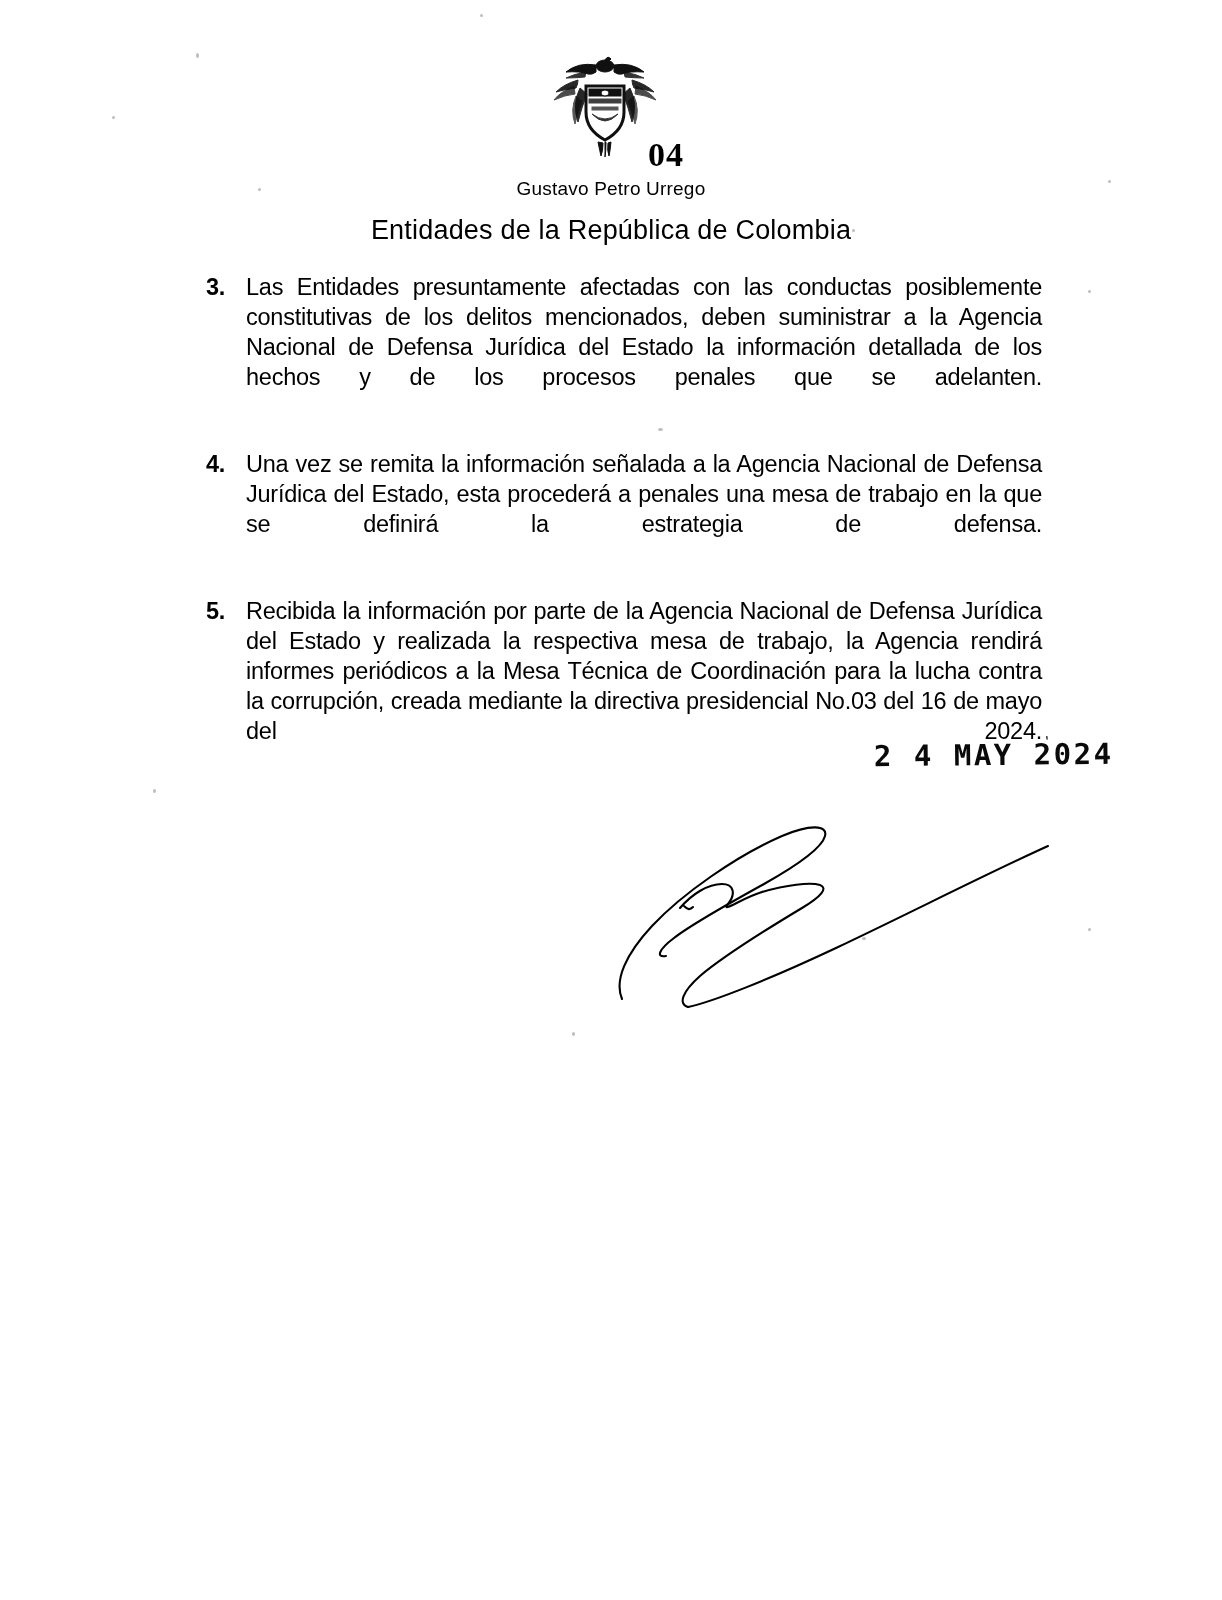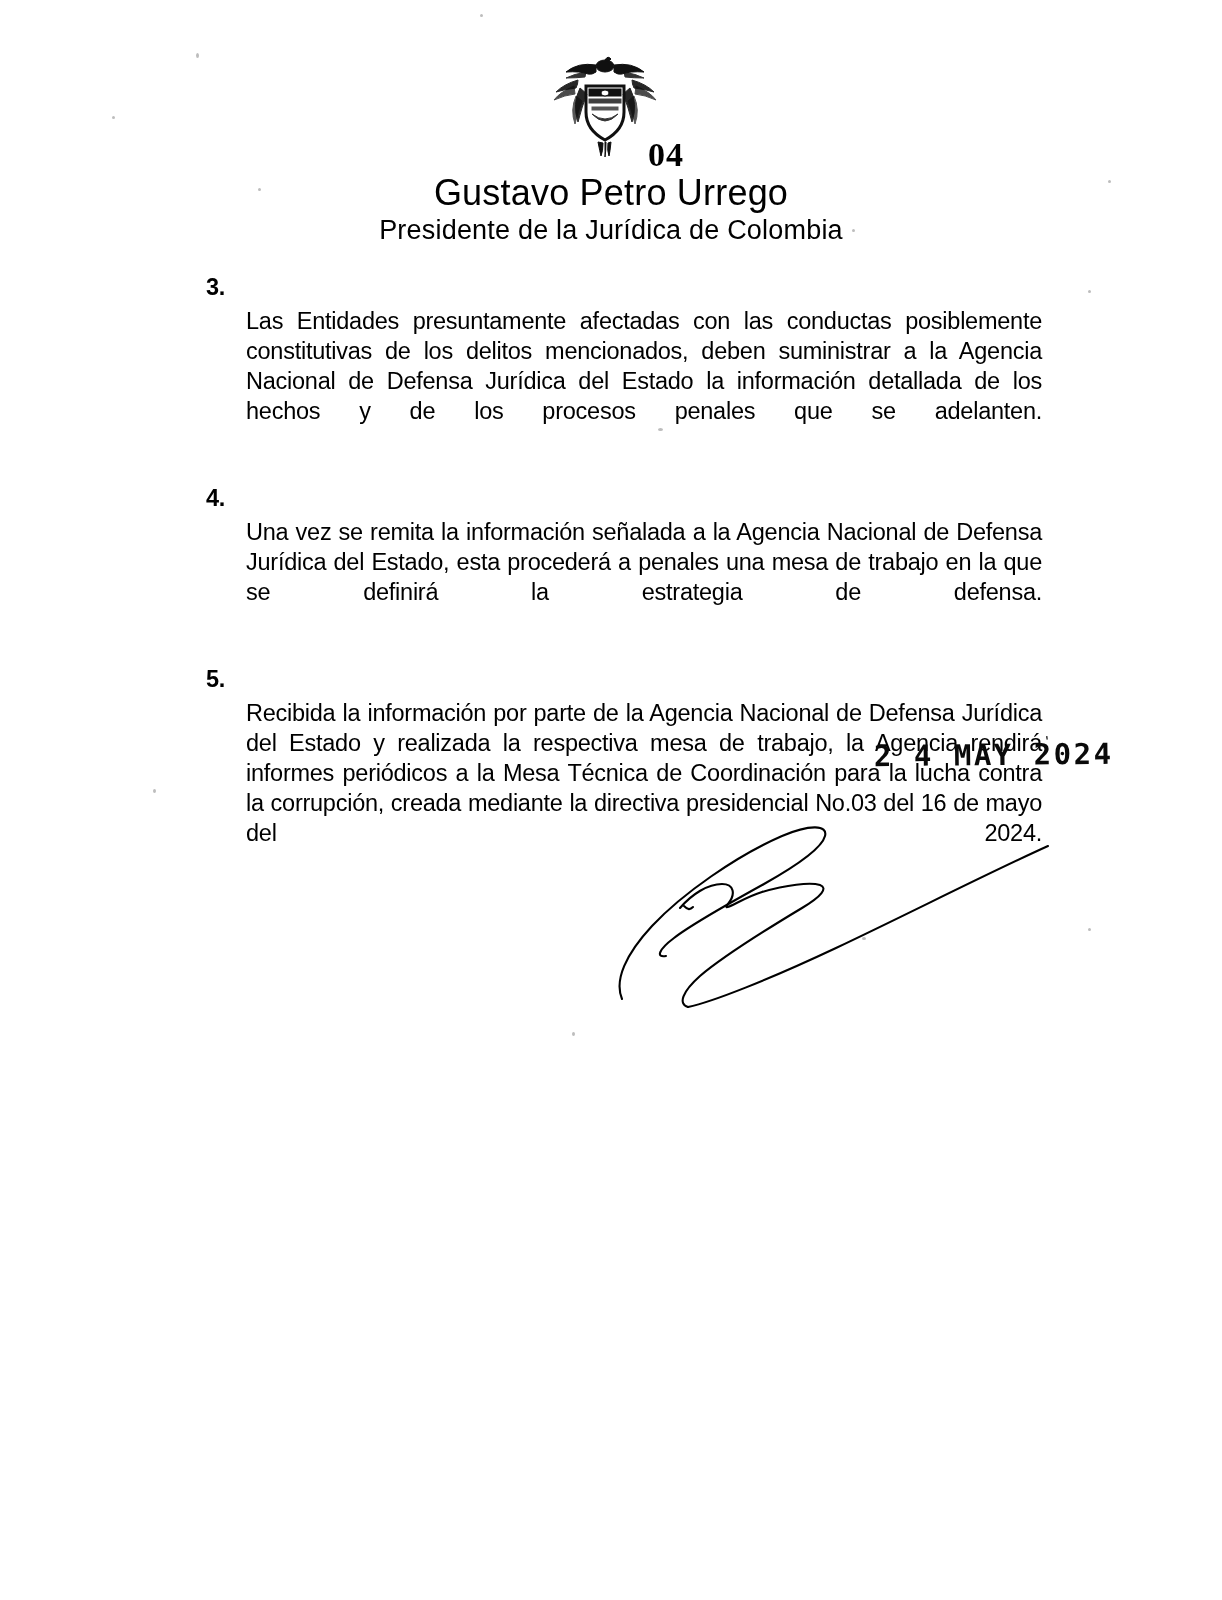--- a/index.html
+++ b/index.html
@@ -37,24 +37,24 @@
     font-family: "Liberation Serif", serif;
     font-size: 34px;
     font-weight: 700;
     letter-spacing: 1px;
     line-height: 1;
   }
 
   .header-name {
     position: absolute;
     left: 0;
-    top: 172px;
+    top: 178px;
     width: 1222px;
     text-align: center;
-    font-size: 36px;
+    font-size: 19px;
     font-weight: 400;
     letter-spacing: 0.2px;
   }
   .header-role {
     position: absolute;
     left: 0;
     top: 215px;
     width: 1222px;
     text-align: center;
     font-size: 27px;
@@ -87,21 +87,20 @@
   }
   .clause-text {
     flex: 1 1 auto;
     font-size: 23.5px;
     line-height: 30px;
     text-align: justify;
     text-justify: inter-word;
     letter-spacing: -0.25px;
     word-spacing: 0.3px;
     hyphens: none;
-    margin-top: 34px;
   }
   
   .clause-text::after {
     content: "";
     display: inline-block;
     width: 100%;
   }
 
   
   .date-stamp {
@@ -184,21 +183,21 @@
         <path d="M50 90 q2 10 3 14 q2 -5 2 -13 z"></path>
         <path d="M57 90 q0 11 0 15 q1 -6 1 -15 z"></path>
         <path d="M63 90 q-1 10 -2 14 q-2 -5 -1 -13 z"></path>
       </g>
     </svg>
   </div>
 
   <div class="folio">04</div>
 
   <div class="header-name">Gustavo Petro Urrego</div>
-  <div class="header-role">Presidente de la Jurídica de Colombia</div>
+  <div class="header-role">Entidades de la República de Colombia</div>
 
   <div class="body-block">
 
     <div class="clause">
       <div class="clause-num">3.</div>
       <div class="clause-text">Las Entidades presuntamente afectadas con las conductas posiblemente constitutivas de los delitos mencionados, deben suministrar a la Agencia Nacional de Defensa Jurídica del Estado la información detallada de los hechos y de los procesos penales que se adelanten.</div>
     </div>
 
     <div class="clause">
       <div class="clause-num">4.</div>

